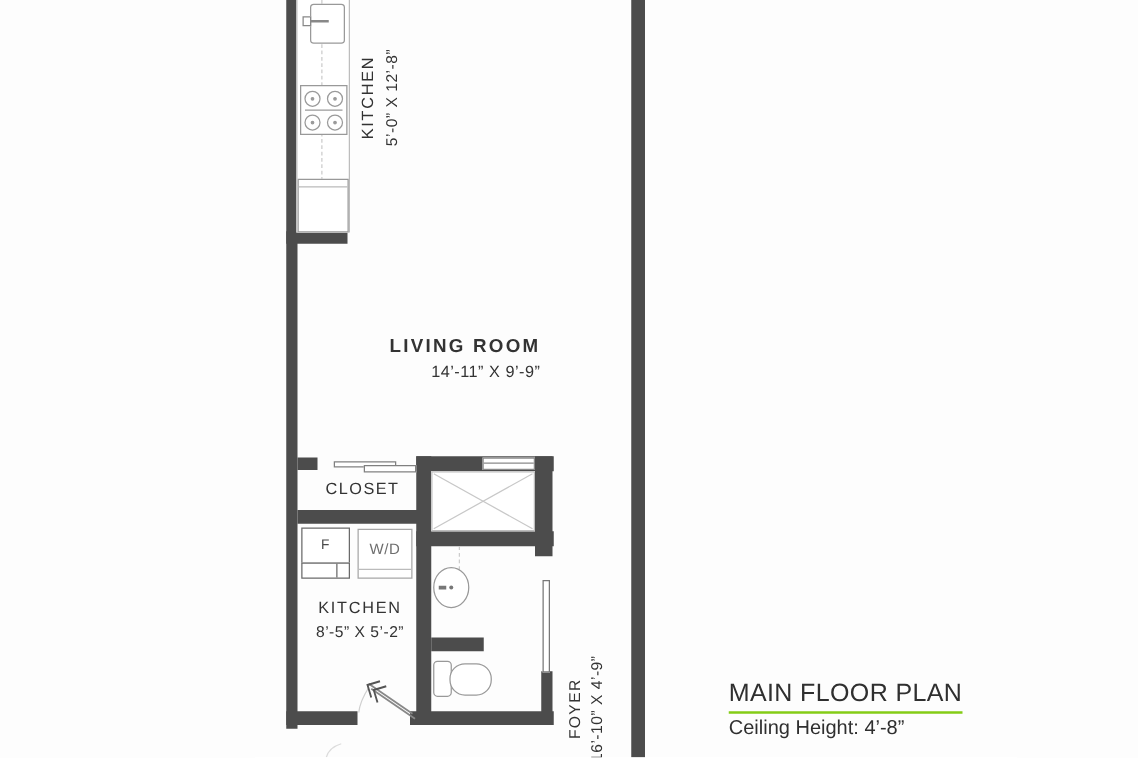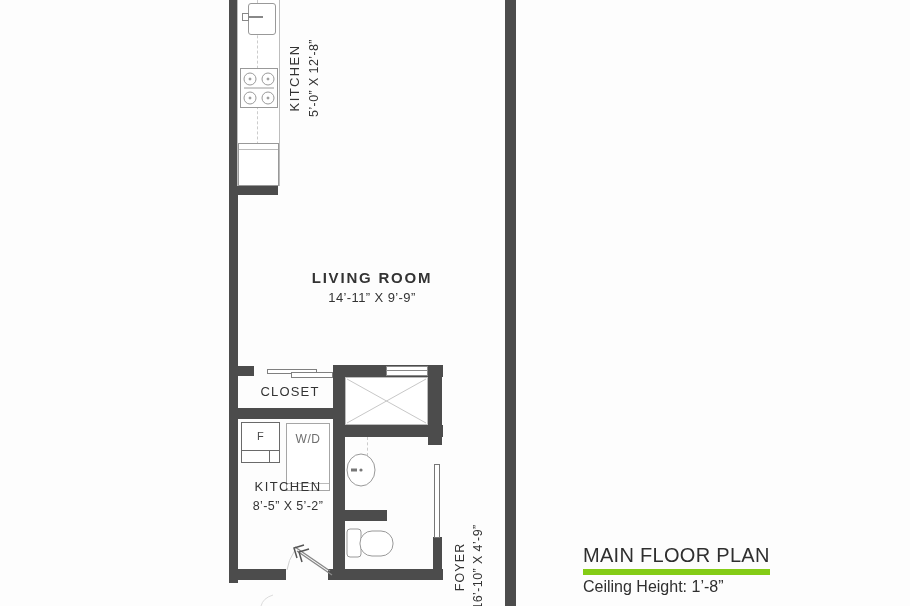--- a/index.html
+++ b/index.html
@@ -15,26 +15,26 @@
   }
   .wall{position:absolute;background:var(--wall);}
   .fixture{position:absolute;background:#fff;border:1px solid var(--fix);box-sizing:border-box;}
   .thin{position:absolute;background:#bbb;}
   .rlabel{position:absolute;transform:translate(-50%,-50%);text-align:center;
     color:var(--text);white-space:nowrap;line-height:1.45;}
   .rot{transform:translate(-50%,-50%) rotate(-90deg);}
   .room-name{font-size:13px;letter-spacing:1.4px;font-weight:400;}
   .room-dim{font-size:12.5px;letter-spacing:0.4px;}
   .lr .room-name{font-size:15px;letter-spacing:1.8px;font-weight:bold;}
-  .lr .room-dim{font-size:13px;}
+  .lr .room-dim{font-size:13px;text-align:right;}
   .appl-label{position:absolute;color:#6e6e6e;font-size:11px;letter-spacing:0.5px;
     width:100%;text-align:center;}
   .title-block{position:absolute;left:583px;top:544px;color:#2f2f2f;}
   .title-main{font-size:20px;letter-spacing:0.3px;display:inline-block;
-    padding-bottom:2px;border-bottom:6px solid #84cc16;}
+    padding-bottom:2px;border-bottom:2px solid #84cc16;}
   .title-sub{font-size:16px;margin-top:3px;}
   svg{position:absolute;left:0;top:0;}
   .dash-v{position:absolute;border-left:1px dashed #ccc;}
 </style>
 </head>
 <body>
 
 <div class="stage">
 
   <div class="wall" style="left:229px;top:0;width:9px;height:583px"></div>
@@ -67,21 +67,21 @@
   <div class="fixture" style="left:386px;top:366px;width:42px;height:10px;border-color:#8a8a8a">
     <div class="thin" style="left:0;top:3px;width:40px;height:1px;background:#8a8a8a"></div>
   </div>
 
   <div class="fixture" style="left:241px;top:422px;width:39px;height:29px;border-color:#6a6a6a">
     <div class="appl-label" style="top:7px;color:#4a4a4a">F</div>
   </div>
   <div class="fixture" style="left:241px;top:450px;width:39px;height:13px;border-color:#6a6a6a">
     <div class="thin" style="left:27px;top:0;width:1px;height:11px;background:#6a6a6a"></div>
   </div>
-  <div class="fixture" style="left:286px;top:423px;width:44px;height:68px;border-color:#a6a6a6">
+  <div class="fixture" style="left:286px;top:423px;width:44px;height:40px;border-color:#a6a6a6">
     <div class="appl-label" style="top:8px;font-size:12px">W/D</div>
     <div class="thin" style="left:0;bottom:6px;width:42px;height:1px;position:absolute"></div>
   </div>
 
   <div class="fixture" style="left:434px;top:464px;width:6px;height:74px;border-color:#777"></div>
   <div class="dash-v" style="left:367px;top:437px;height:19px"></div>
 
   <svg width="910" height="606" viewBox="0 0 910 606">
 
     <g stroke="#c8c8c8" stroke-width="1">
@@ -143,16 +143,16 @@
   </div>
 
 
   <div class="rlabel rot" style="left:469px;top:567px">
     <div class="room-name" style="font-size:12.5px;letter-spacing:1.1px">FOYER</div>
     <div class="room-dim">16’-10” X 4’-9”</div>
   </div>
 
   <div class="title-block">
     <div class="title-main">MAIN FLOOR PLAN</div>
-    <div class="title-sub">Ceiling Height: 1’-8”</div>
+    <div class="title-sub">Ceiling Height: 4’-8”</div>
   </div>
 
 </div>
 
 </body></html>

